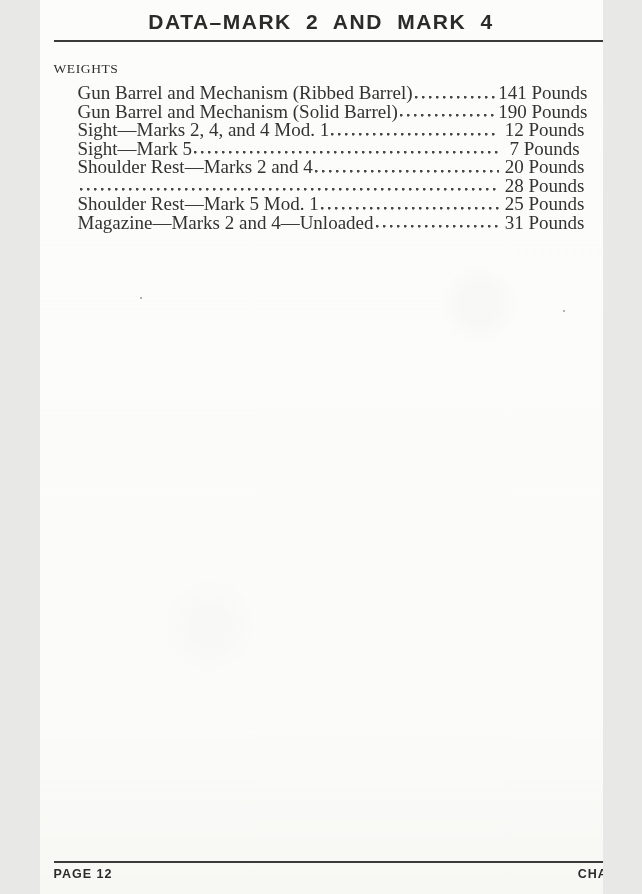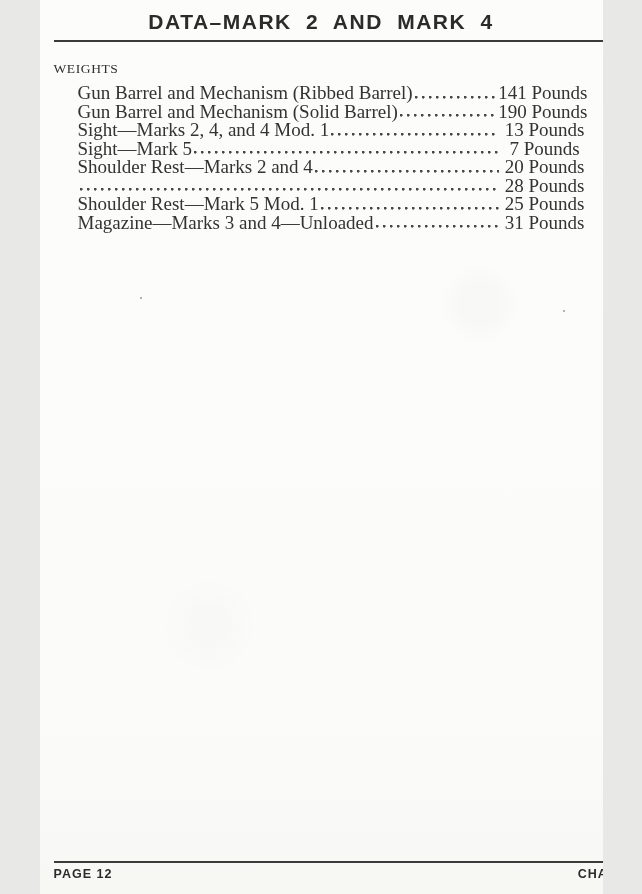--- a/index.html
+++ b/index.html
@@ -128,21 +128,21 @@
         <span class="value">141 Pounds</span>
       </div>
       <div class="row">
         <span class="label">Gun Barrel and Mechanism (Solid Barrel)</span>
         <span class="dots"></span>
         <span class="value">190 Pounds</span>
       </div>
       <div class="row">
         <span class="label">Sight—Marks 2, 4, and 4 Mod. 1</span>
         <span class="dots"></span>
-        <span class="value">13 Pounds</span>
+        <span class="value">12 Pounds</span>
       </div>
       <div class="row">
         <span class="label">Sight—Mark 5</span>
         <span class="dots"></span>
         <span class="value">7 Pounds</span>
       </div>
       <div class="row">
         <span class="label">Shoulder Rest—Marks 2 and 4</span>
         <span class="dots"></span>
         <span class="value">20 Pounds</span>
@@ -150,21 +150,21 @@
       <div class="row">
         <span class="dots"></span>
         <span class="value">28 Pounds</span>
       </div>
       <div class="row">
         <span class="label">Shoulder Rest—Mark 5 Mod. 1</span>
         <span class="dots"></span>
         <span class="value">25 Pounds</span>
       </div>
       <div class="row">
-        <span class="label">Magazine—Marks 3 and 4—Unloaded</span>
+        <span class="label">Magazine—Marks 2 and 4—Unloaded</span>
         <span class="dots"></span>
         <span class="value">31 Pounds</span>
       </div>
     </div>
 
   <div class="rule footer-rule" style="background: rgb(59, 59, 59);"></div>
 
   <div class="footer-text">
     <span>PAGE 12</span>
     <span>CHAPTER 1</span>

